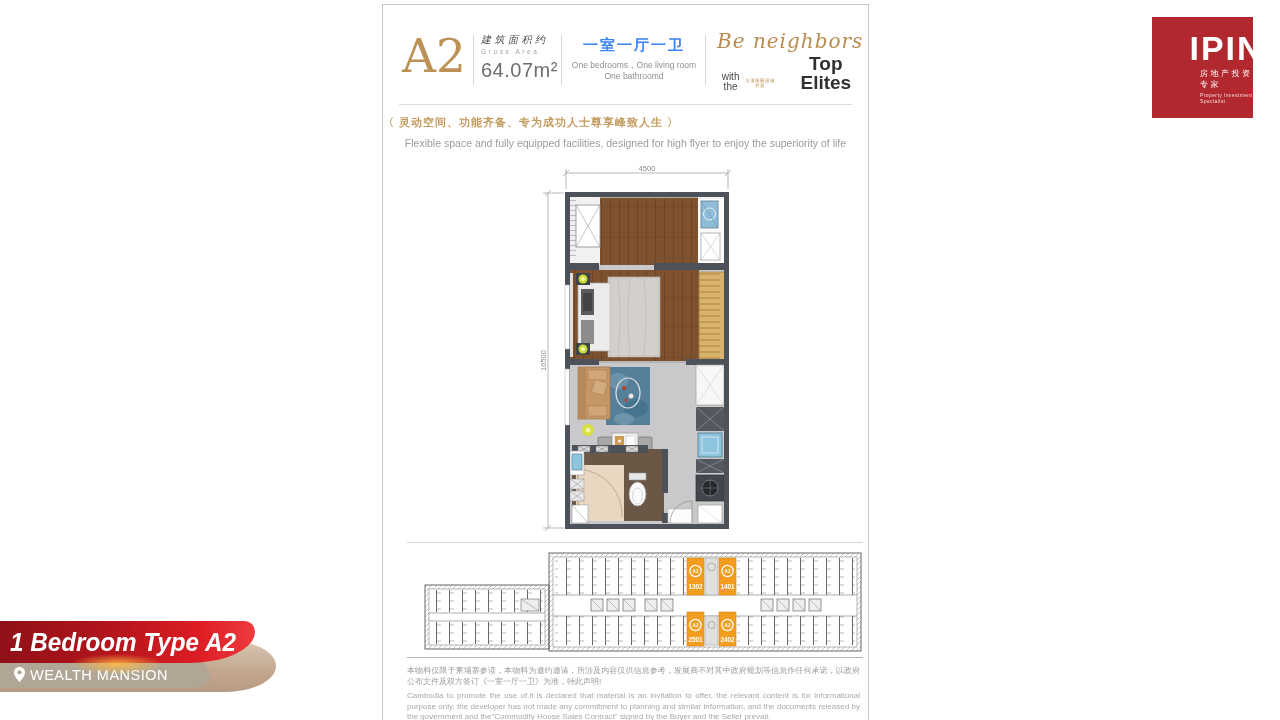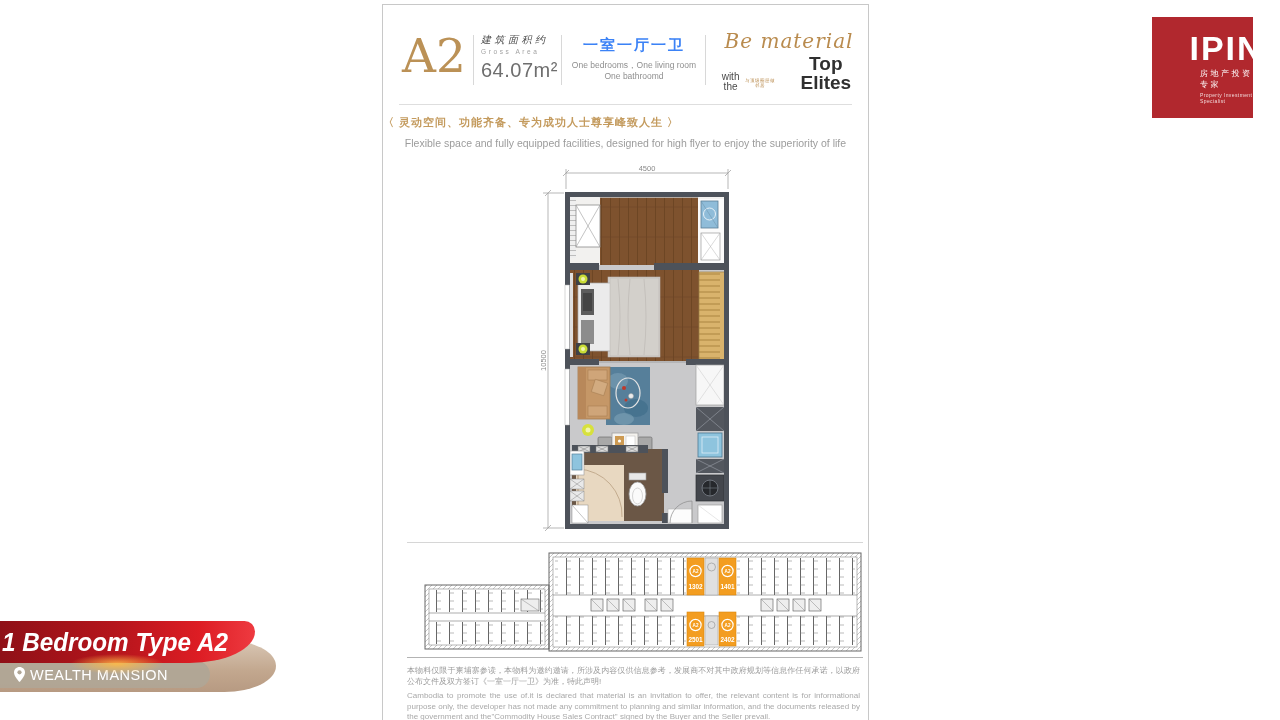--- a/index.html
+++ b/index.html
@@ -64,21 +64,21 @@
              background:linear-gradient(180deg,#d9c7b5 0%,#c2a78e 60%,#b79a82 100%);
              border-top-right-radius:95px 48px; border-bottom-right-radius:95px 48px; }
   .rb-sub { position:absolute; left:0; top:45px; width:210px; height:27px;
             background:rgba(176,166,150,0.92);
             border-top-right-radius:16px; border-bottom-right-radius:16px;
             display:flex; align-items:center; padding-left:14px; }
   .rb-sub .txt { color:#fff; font-size:14.5px; letter-spacing:0.5px; margin-left:5px; }
   .rb-main { position:absolute; left:0; top:5px; width:255px; height:42px;
              background:linear-gradient(90deg,#8f1017 0%,#b5151c 45%,#dd1d24 78%,#ee3a40 100%);
              border-top-right-radius:12px; border-bottom-right-radius:75px 36px;
-             display:flex; align-items:center; padding-left:2px; }
+             display:flex; align-items:center; padding-left:10px; }
   .rb-main .txt { color:#fff; font-size:25px; font-weight:bold; font-style:italic;
                   letter-spacing:0px; transform:scaleX(0.97); transform-origin:left; }
   .rb-glow { position:absolute; left:52px; top:34px; width:130px; height:28px;
              background:radial-gradient(closest-side, rgba(255,186,70,0.9), rgba(255,140,30,0) 72%);
              pointer-events:none; }
 </style>
 </head>
 <body>
 
 <div class="page">
@@ -98,21 +98,21 @@
     <div class="h-mix">
       <div class="zh">一室一厅一卫</div>
       <div class="en">
         <div>One bedrooms，One living room</div>
         <div>One bathroomd</div>
       </div>
     </div>
     <div class="vdiv vd3"></div>
 
     <div class="h-elites">
-      <div class="script">Be material</div>
+      <div class="script">Be neighbors</div>
       <div class="row2">
         <span class="withthe">
           <span class="wt">with the</span>
           <span class="zh-tiny">与顶级圈层做邻居</span>
         </span>
         <span class="bold">Top Elites</span>
       </div>
     </div>
 
     <div class="hr hr1"></div>

